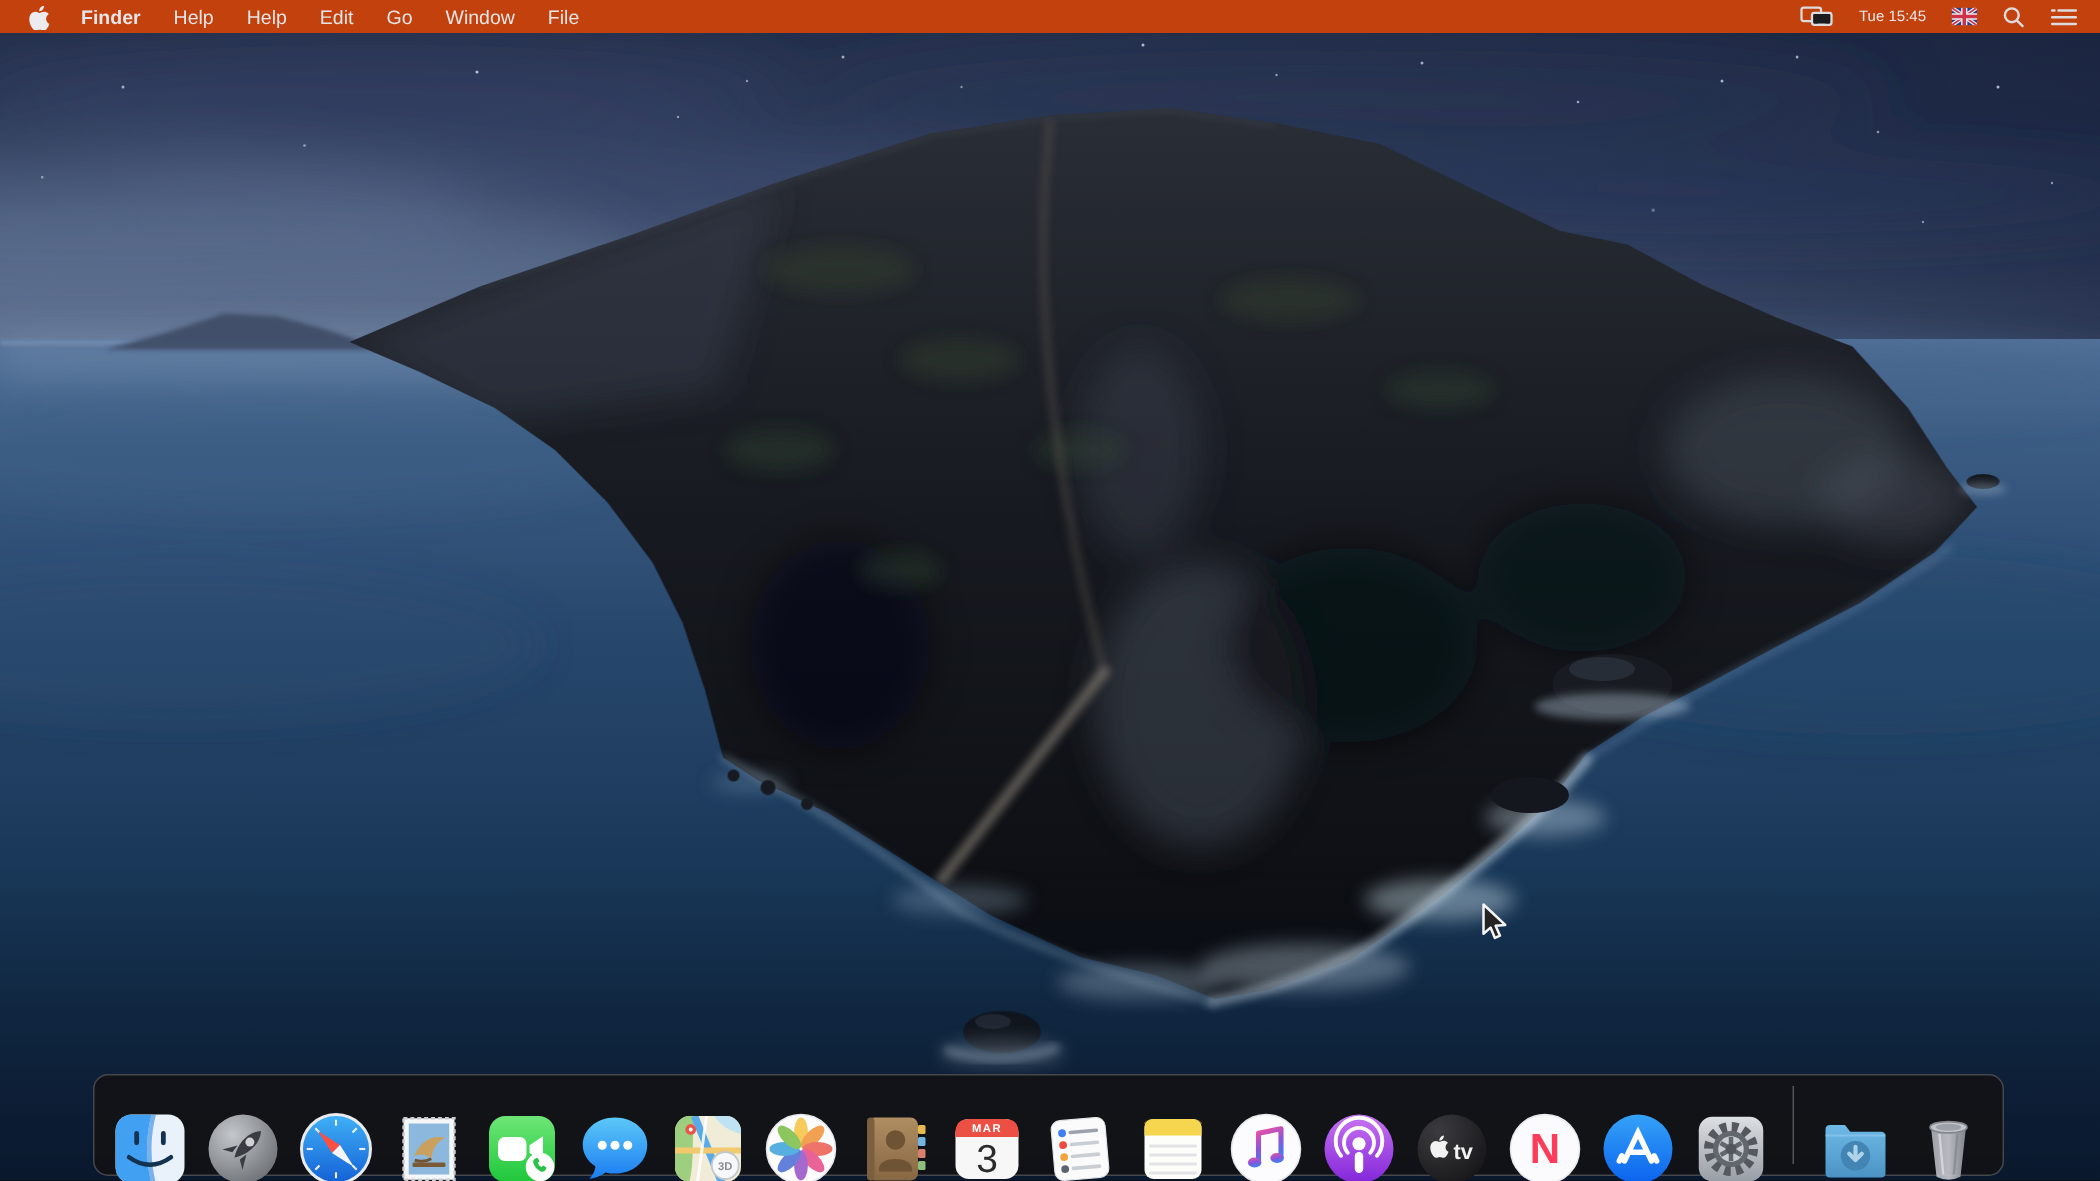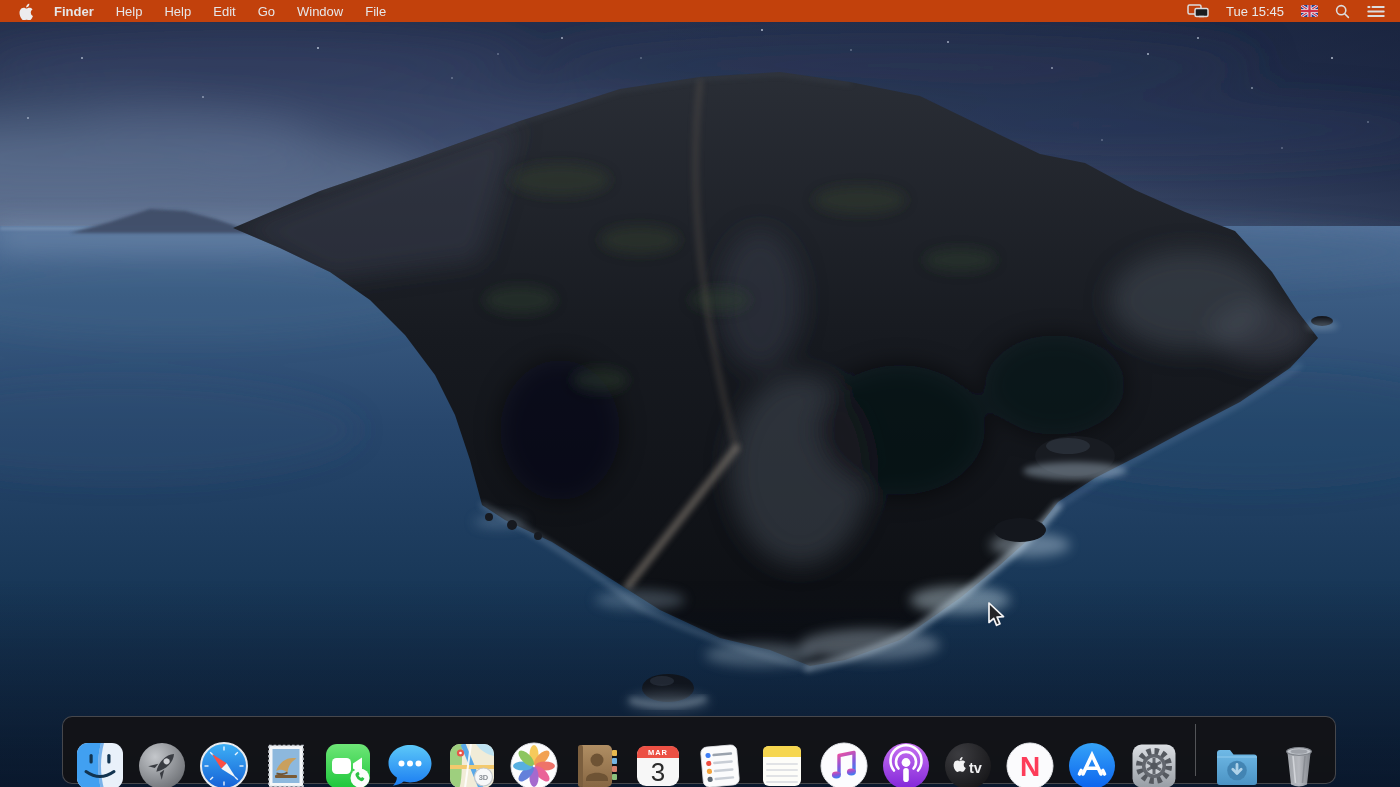--- a/index.html
+++ b/index.html
@@ -10,21 +10,21 @@
   
   #menubar{position:absolute;top:0;left:0;right:0;height:22px;background:#c2410c;
            display:flex;align-items:flex-start;justify-content:space-between;
            color:#e6e6e8;font-size:13px;z-index:30;}
   .mb-left{display:flex;align-items:center;height:100%;}
   .mb-apple{display:flex;align-items:center;padding:0 10px 0 19px;height:100%;cursor:default;}
   .mb-item{padding:0 11px;height:100%;display:flex;align-items:center;cursor:default;}
   .mb-item.bold{font-weight:700;}
   .mb-right{display:flex;align-items:center;height:100%;gap:17px;padding-right:15px;}
   .mb-status{display:flex;align-items:center;height:100%;}
-  .mb-clock{font-size:13px;color:#e9e9ea;}
+  .mb-clock{font-size:10px;color:#e9e9ea;}
   
   #dock{position:absolute;left:62px;top:716px;width:1274px;height:68px;
         background:rgba(19,19,21,0.90);border:1px solid rgba(130,130,136,0.48);
         border-radius:10px;display:flex;align-items:center;padding:0 11px;gap:10px;
         box-sizing:border-box;z-index:20;}
   .dock-item{position:relative;width:52px;height:52px;flex:0 0 auto;margin-top:32px;}
   .dock-item svg{display:block;width:52px;height:52px;}
   .dock-sep{width:1px;height:52px;background:rgba(255,255,255,0.28);margin:0 5px;flex:0 0 auto;}
   .run-dot{position:absolute;left:50%;bottom:-7px;width:4px;height:4px;margin-left:-2px;
            border-radius:50%;background:#a9a9ad;}

